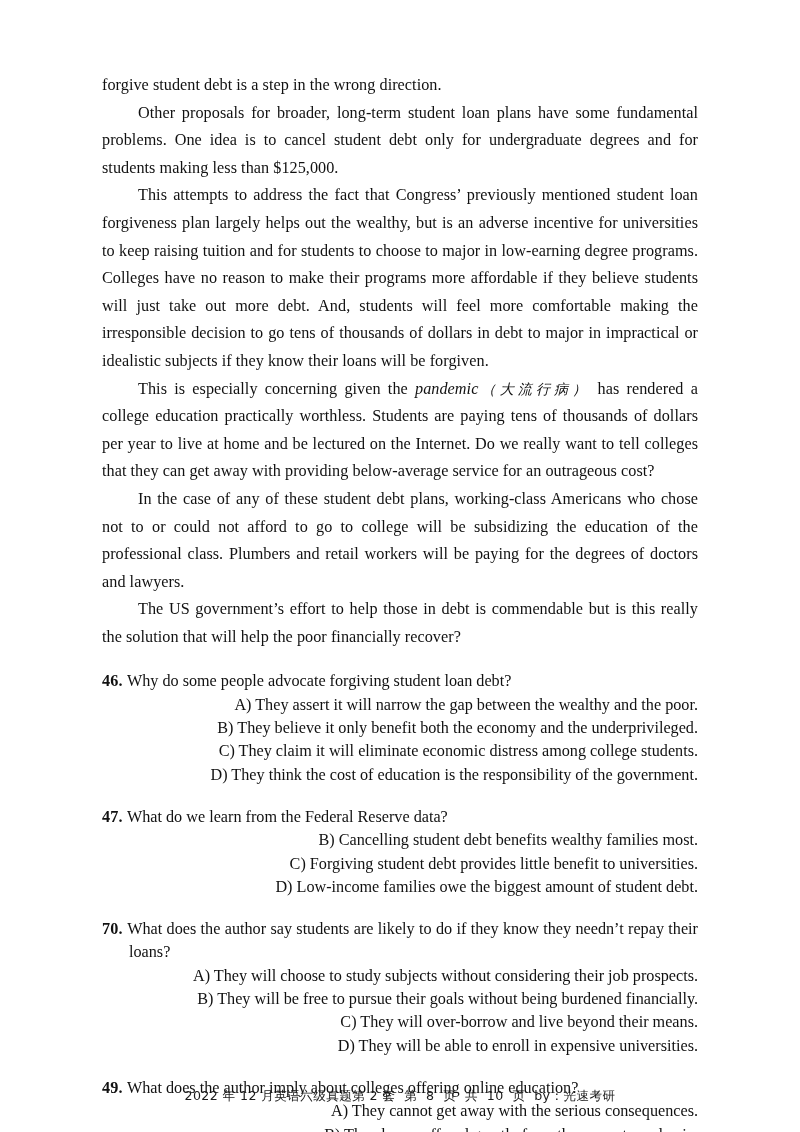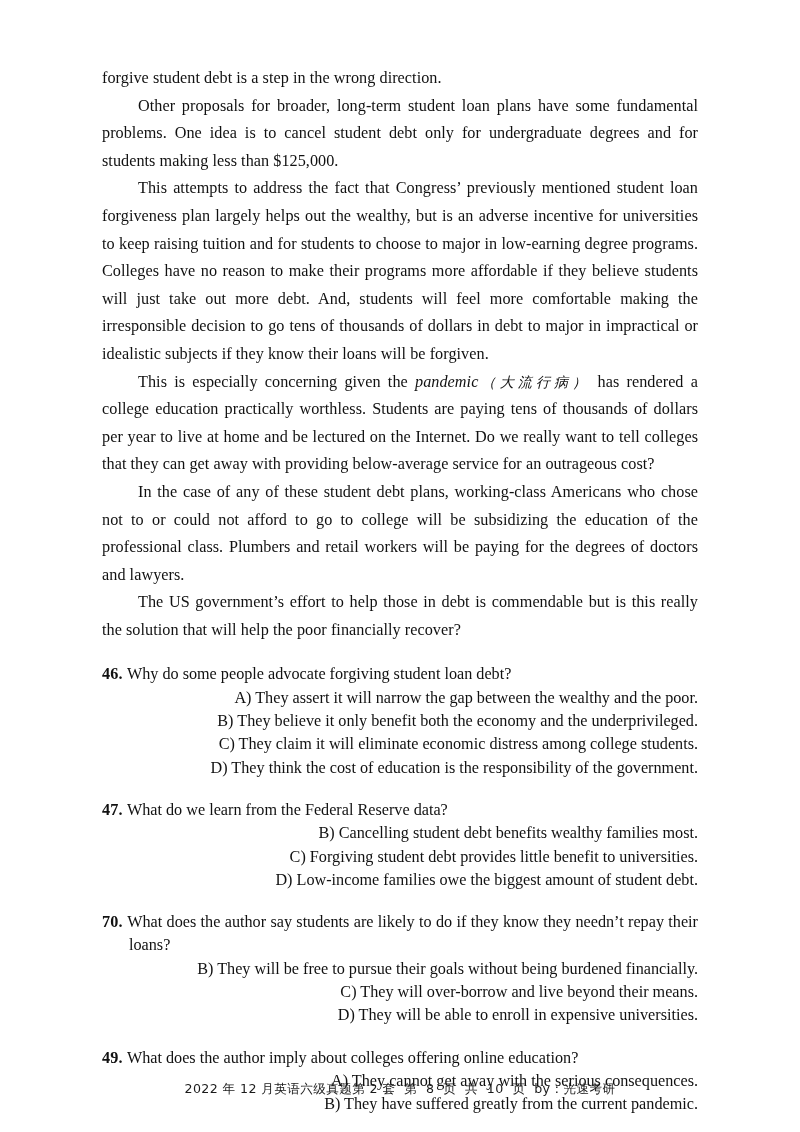--- a/index.html
+++ b/index.html
@@ -11,21 +11,21 @@
     width: 800px;
     height: 1132px;
     position: relative;
     font-family: "Liberation Serif", "DejaVu Serif", serif;
     color: #111111;
     overflow: hidden;
   }
 
   .page {
     position: absolute;
-    left: 0; top: 8px;
+    left: 0; top: 15px;
     width: 800px;
     height: 1004px;
     background: #ffffff;
   }
 
   .content {
     position: absolute;
     left: 102px;
     top: 57px;
     width: 596px;
@@ -148,20 +148,21 @@
         <ul class="qoptions">
           <li>B) Cancelling student debt benefits wealthy families most.</li>
           <li>C) Forgiving student debt provides little benefit to universities.</li>
           <li>D) Low-income families owe the biggest amount of student debt.</li>
         </ul>
       </div>
 
       <div class="qblock">
         <div class="qstem"><span class="qnum">70.</span>&nbsp;<span>What does the author say students are likely to do if they know they needn’t repay their loans?</span></div>
         <ul class="qoptions">
+          <li>A) They will choose to study subjects without considering their job prospects.</li>
           <li>B) They will be free to pursue their goals without being burdened financially.</li>
           <li>C) They will over-borrow and live beyond their means.</li>
           <li>D) They will be able to enroll in expensive universities.</li>
         </ul>
       </div>
 
       <div class="qblock">
         <div class="qstem"><span class="qnum">49.</span>&nbsp;<span>What does the author imply about colleges offering online education?</span></div>
         <ul class="qoptions">
           <li>A) They cannot get away with the serious consequences.</li>

